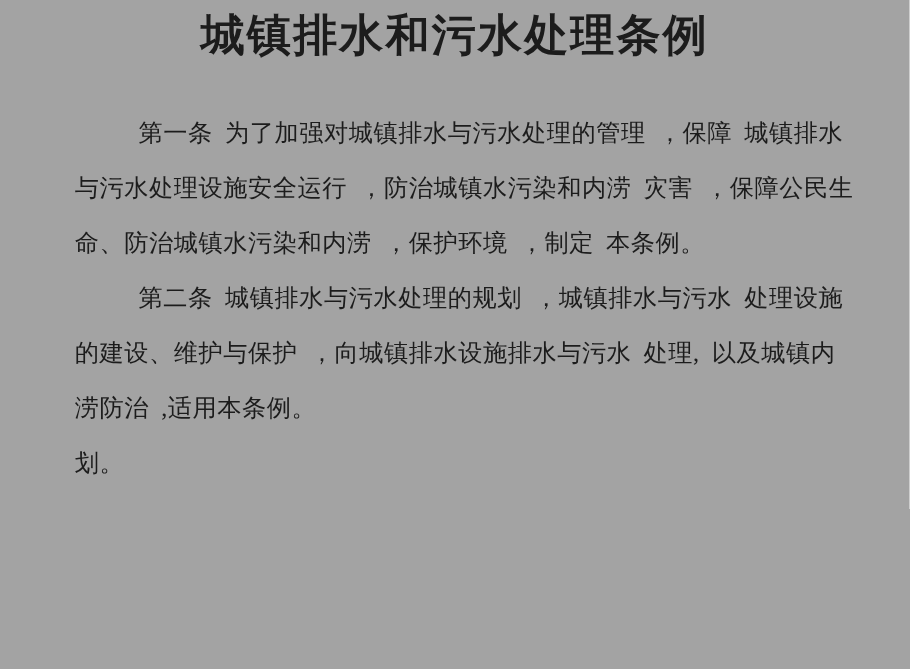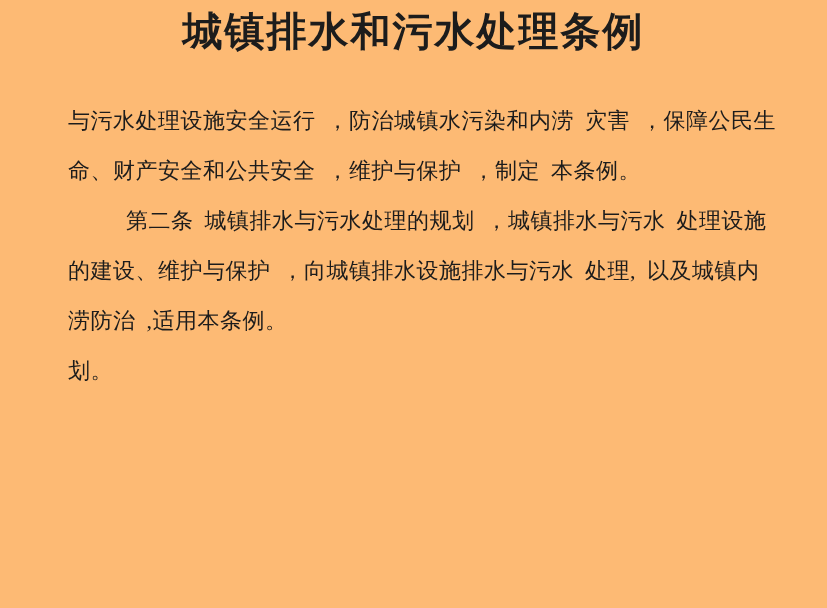--- a/index.html
+++ b/index.html
@@ -4,21 +4,21 @@
 <style>
   html, body {
     margin: 0;
     padding: 0;
     background: #ffffff;
   }
   .page {
     position: relative;
     width: 827px;
     height: 608px;
-    background: #fdba74;
+    background: #a3a3a3;
     overflow: hidden;
     font-family: "Liberation Serif", "DejaVu Serif", serif;
     color: #1c1c1c;
   }
   .doc-title {
     margin: 6px 0 0 0;
     text-align: center;
     font-size: 40px;
     font-weight: bold;
     line-height: 52px;
@@ -42,22 +42,23 @@
 </head>
 <body>
 
 <div class="page">
 
   <h1 class="doc-title">城镇排水和污水处理条例</h1>
 
   <div class="doc-body">
 
 
+    <div class="line indent">第一条 为了加强对城镇排水与污水处理的管理 ，保障 城镇排水</div>
     <div class="line">与污水处理设施安全运行 ，防治城镇水污染和内涝 灾害 ，保障公民生</div>
-    <div class="line">命、财产安全和公共安全 ，维护与保护 ，制定 本条例。</div>
+    <div class="line">命、防治城镇水污染和内涝 ，保护环境 ，制定 本条例。</div>
 
     <div class="line indent">第二条 城镇排水与污水处理的规划 ，城镇排水与污水 处理设施</div>
     <div class="line">的建设、维护与保护 ，向城镇排水设施排水与污水 处理, 以及城镇内</div>
     <div class="line">涝防治 ,适用本条例。</div>
 
     <div class="line">划。</div>
 
   </div>
 </div>
 

